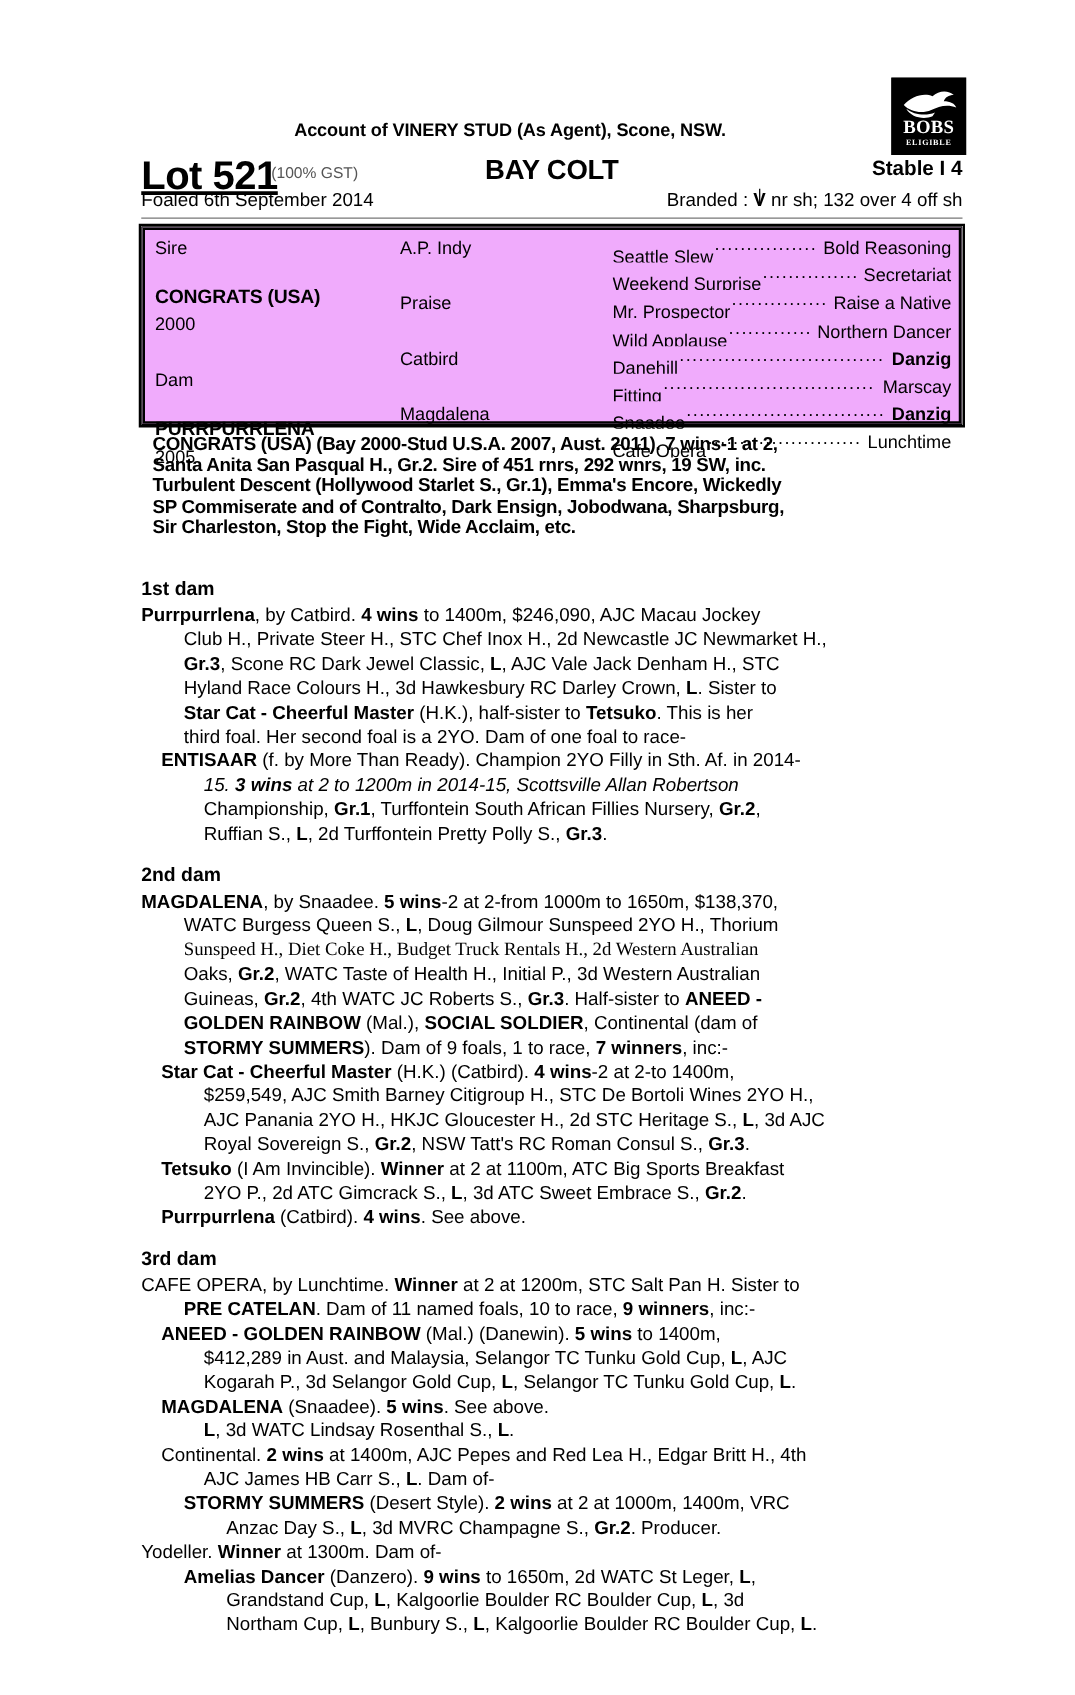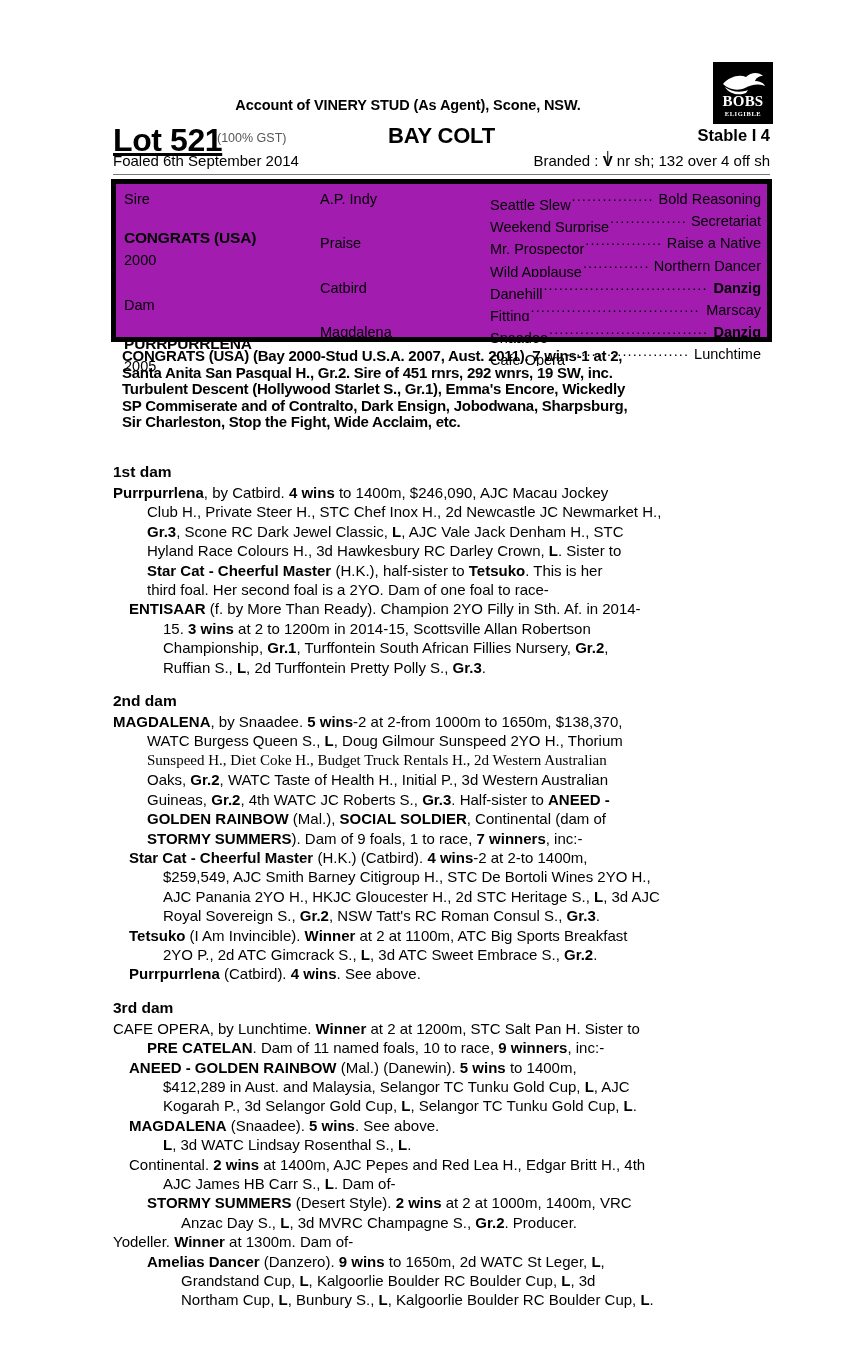--- a/index.html
+++ b/index.html
@@ -133,21 +133,21 @@
     height: 159px;
     border: 1px solid #000;
     box-shadow: 0 0 0 1px #fff inset, 0 0 0 2px #000;
     box-sizing: border-box;
   }
   .ped-inner {
     position: absolute;
     left: 0; top: 0; right: 0; bottom: 0;
     border: 2px solid #000;
     box-sizing: border-box;
-    background: #a21caf;
+    background: #f0abfc;
   }
   .ped-grid {
     position: absolute;
     left: 8px; top: 4px; right: 6px; bottom: 3px;
   }
   .ped-col1 { position: absolute; left: 0; top: 0; width: 196px; }
   .ped-col2 { position: absolute; left: 196px; top: 0; width: 170px; }
   .ped-col3 { position: absolute; left: 366px; top: 0; right: 0; }
 
   .pc-row { height: 22.2px; line-height: 22.2px; font-size: 14.5px; white-space: nowrap; }
@@ -294,21 +294,21 @@
       <div class="entry ind1">
         <span class="ln"><span class="b">Purrpurrlena</span><span>, by Catbird. </span><span class="b">4 wins</span><span> to 1400m, $246,090, AJC Macau Jockey</span></span>
         <span class="ln" style="padding-left: 34px;"><span>Club H., Private Steer H., STC Chef Inox H., 2d Newcastle JC Newmarket H.,</span></span>
         <span class="ln" style="padding-left: 34px;"><span class="b">Gr.3</span><span>, Scone RC Dark Jewel Classic, </span><span class="b">L</span><span>, AJC Vale Jack Denham H., STC</span></span>
         <span class="ln" style="padding-left: 34px;"><span>Hyland Race Colours H., 3d Hawkesbury RC Darley Crown, </span><span class="b">L</span><span>. Sister to</span></span>
         <span class="ln" style="padding-left: 34px;"><span class="b">Star Cat - Cheerful Master</span><span> (H.K.), half-sister to </span><span class="b">Tetsuko</span><span>. This is her</span></span>
         <span class="ln" style="padding-left: 34px;"><span>third foal. Her second foal is a 2YO. Dam of one foal to race-</span></span>
       </div>
       <div class="entry ind2">
         <span class="ln"><span class="b">ENTISAAR</span><span> (f. by More Than Ready). Champion 2YO Filly in Sth. Af. in 2014-</span></span>
-        <span class="ln" style="padding-left: 34px;"><span>15. </span><span class="b">3 wins</span><span> at 2 to 1200m in 2014-15, Scottsville Allan Robertson</span></span>
+        <span class="ln" style="padding-left: 34px; font-style: italic;"><span>15. </span><span class="b">3 wins</span><span> at 2 to 1200m in 2014-15, Scottsville Allan Robertson</span></span>
         <span class="ln" style="padding-left: 34px;"><span>Championship, </span><span class="b">Gr.1</span><span>, Turffontein South African Fillies Nursery, </span><span class="b">Gr.2</span><span>,</span></span>
         <span class="ln" style="padding-left: 34px;"><span>Ruffian S., </span><span class="b">L</span><span>, 2d Turffontein Pretty Polly S., </span><span class="b">Gr.3</span><span>.</span></span>
       </div>
       <div class="damhead" style="margin-top: 14px;">2nd dam</div>
       <div class="entry ind1">
         <span class="ln"><span class="b">MAGDALENA</span><span>, by Snaadee. </span><span class="b">5 wins</span><span>-2 at 2-from 1000m to 1650m, $138,370,</span></span>
         <span class="ln" style="padding-left: 34px;"><span>WATC Burgess Queen S., </span><span class="b">L</span><span>, Doug Gilmour Sunspeed 2YO H., Thorium</span></span>
         <span class="ln" style="padding-left: 34px; font-family: Liberation Serif, serif;"><span>Sunspeed H., Diet Coke H., Budget Truck Rentals H., 2d Western Australian</span></span>
         <span class="ln" style="padding-left: 34px;"><span>Oaks, </span><span class="b">Gr.2</span><span>, WATC Taste of Health H., Initial P., 3d Western Australian</span></span>
         <span class="ln" style="padding-left: 34px;"><span>Guineas, </span><span class="b">Gr.2</span><span>, 4th WATC JC Roberts S., </span><span class="b">Gr.3</span><span>. Half-sister to </span><span class="b">ANEED -</span></span>

